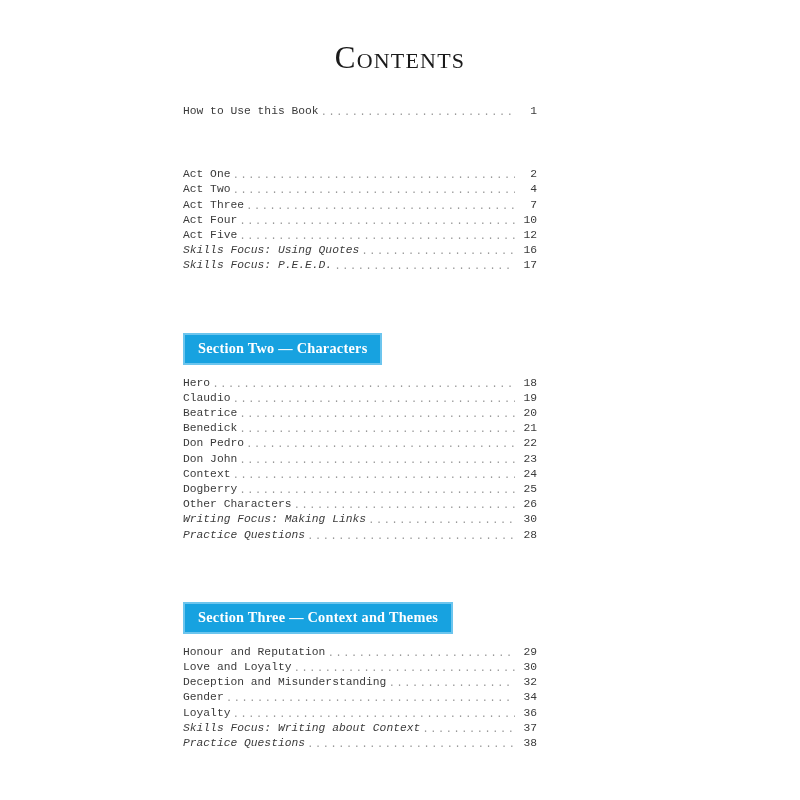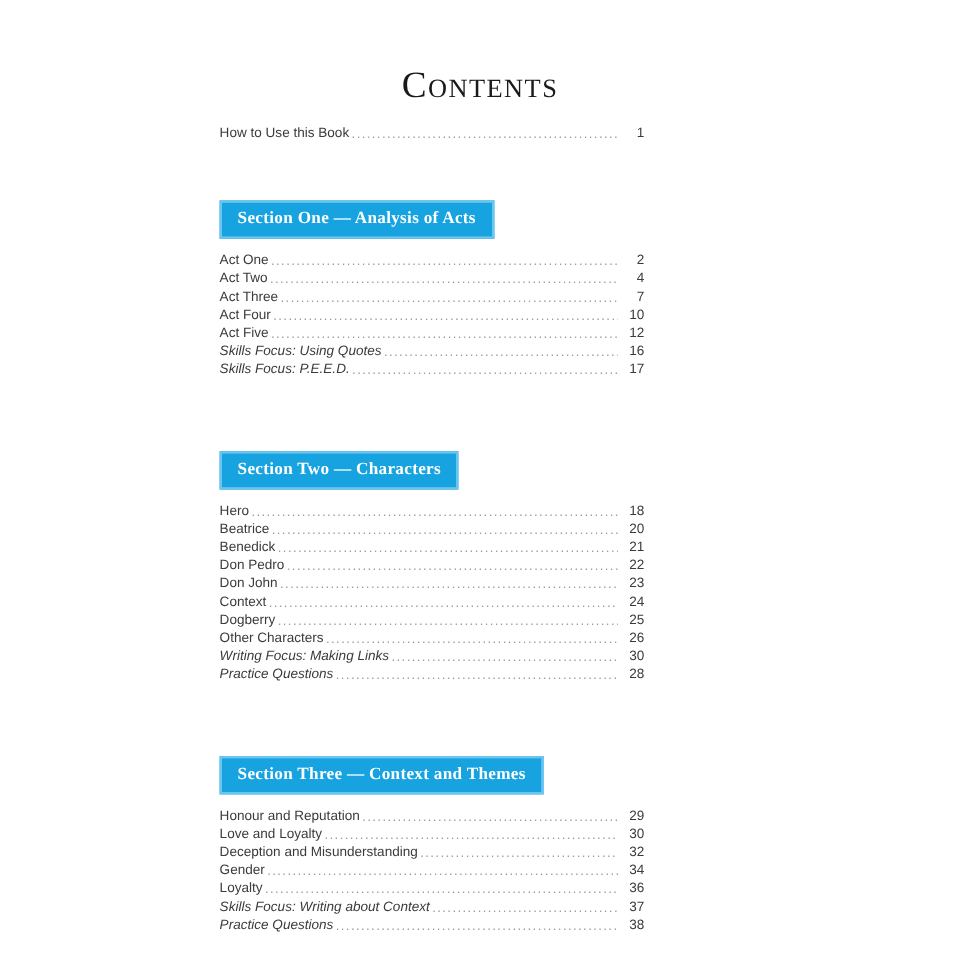--- a/index.html
+++ b/index.html
@@ -29,39 +29,39 @@
     top: 40px;
     left: 0;
     width: 800px;
     text-align: center;
     font-family: "Liberation Serif", serif;
     font-size: 31px;
     font-variant: small-caps;
     letter-spacing: 1.2px;
     color: #1a1a1a;
     font-weight: 400;
-    margin-top: 13px;
   }
 
   
   .toc {
     position: absolute;
     left: 183px;
     top: 104px;
     width: 354px;
   }
 
   
   .entry {
     display: flex;
     align-items: flex-end;
     font-size: 11.3px;
     line-height: 15.2px;
     color: #3b3b3b;
     white-space: nowrap;
+    font-family: Liberation Mono, monospace;
   }
   .entry .etitle {
     flex: 0 0 auto;
     padding-right: 2px;
   }
   .entry .leader {
     flex: 1 1 auto;
     position: relative;
     height: 12px;
     overflow: hidden;
@@ -127,21 +127,21 @@
   <div class="toc">
 
     <div class="entry intro-entry">
       <span class="etitle">How to Use this Book</span>
       <span class="leader"></span>
       <span class="epage">1</span>
     </div>
 
     <div id="sections-root">
         <div class="section-gap-1"></div>
-        <div class="section-block"><div class="banner"><span class="banner-text">Section One — Analysis of Acts</span></div><div class="entry">
+        <div class="section-block"><div class="entry">
             <span class="etitle">Act One</span>
             <span class="leader"></span>
             <span class="epage">2</span>
           </div><div class="entry">
             <span class="etitle">Act Two</span>
             <span class="leader"></span>
             <span class="epage">4</span>
           </div><div class="entry">
             <span class="etitle">Act Three</span>
             <span class="leader"></span>
@@ -162,20 +162,24 @@
             <span class="etitle">Skills Focus: P.E.E.D.</span>
             <span class="leader"></span>
             <span class="epage">17</span>
           </div></div>
         <div class="section-gap"></div>
         <div class="section-block"><div class="banner"><span class="banner-text">Section Two — Characters</span></div><div class="entry">
             <span class="etitle">Hero</span>
             <span class="leader"></span>
             <span class="epage">18</span>
           </div><div class="entry">
+            <span class="etitle">Claudio</span>
+            <span class="leader"></span>
+            <span class="epage">19</span>
+          </div><div class="entry">
             <span class="etitle">Beatrice</span>
             <span class="leader"></span>
             <span class="epage">20</span>
           </div><div class="entry">
             <span class="etitle">Benedick</span>
             <span class="leader"></span>
             <span class="epage">21</span>
           </div><div class="entry">
             <span class="etitle">Don Pedro</span>
             <span class="leader"></span>

